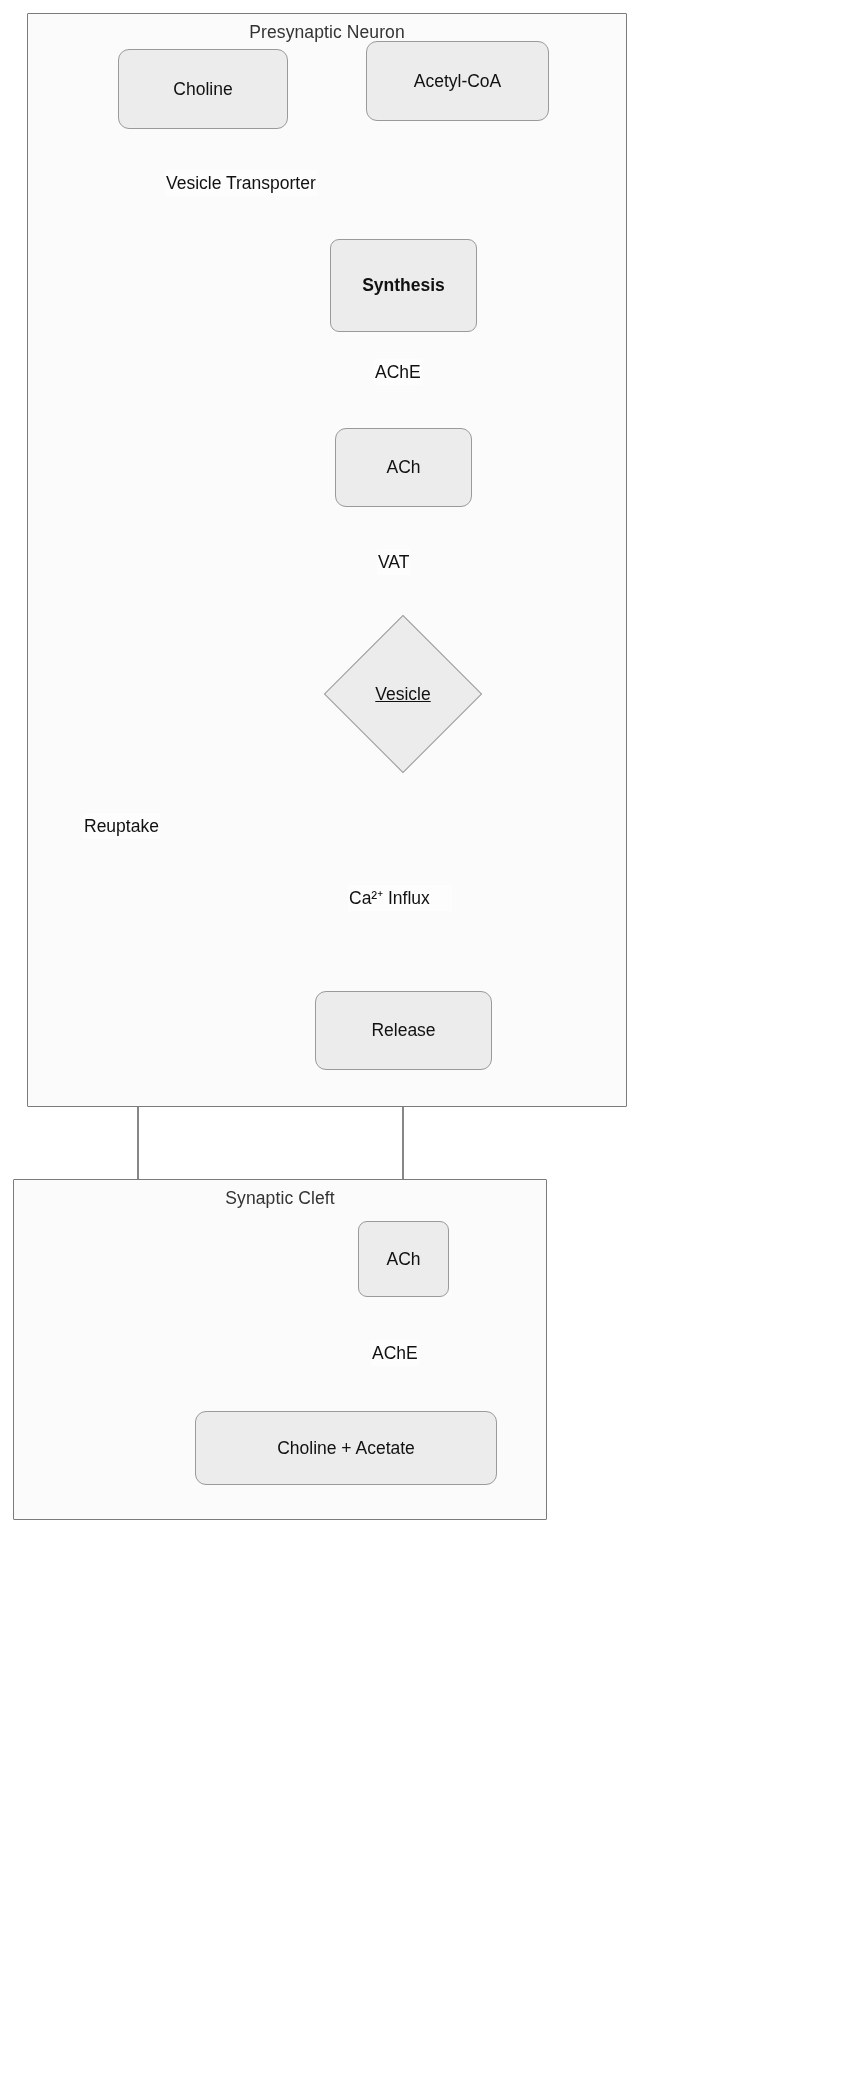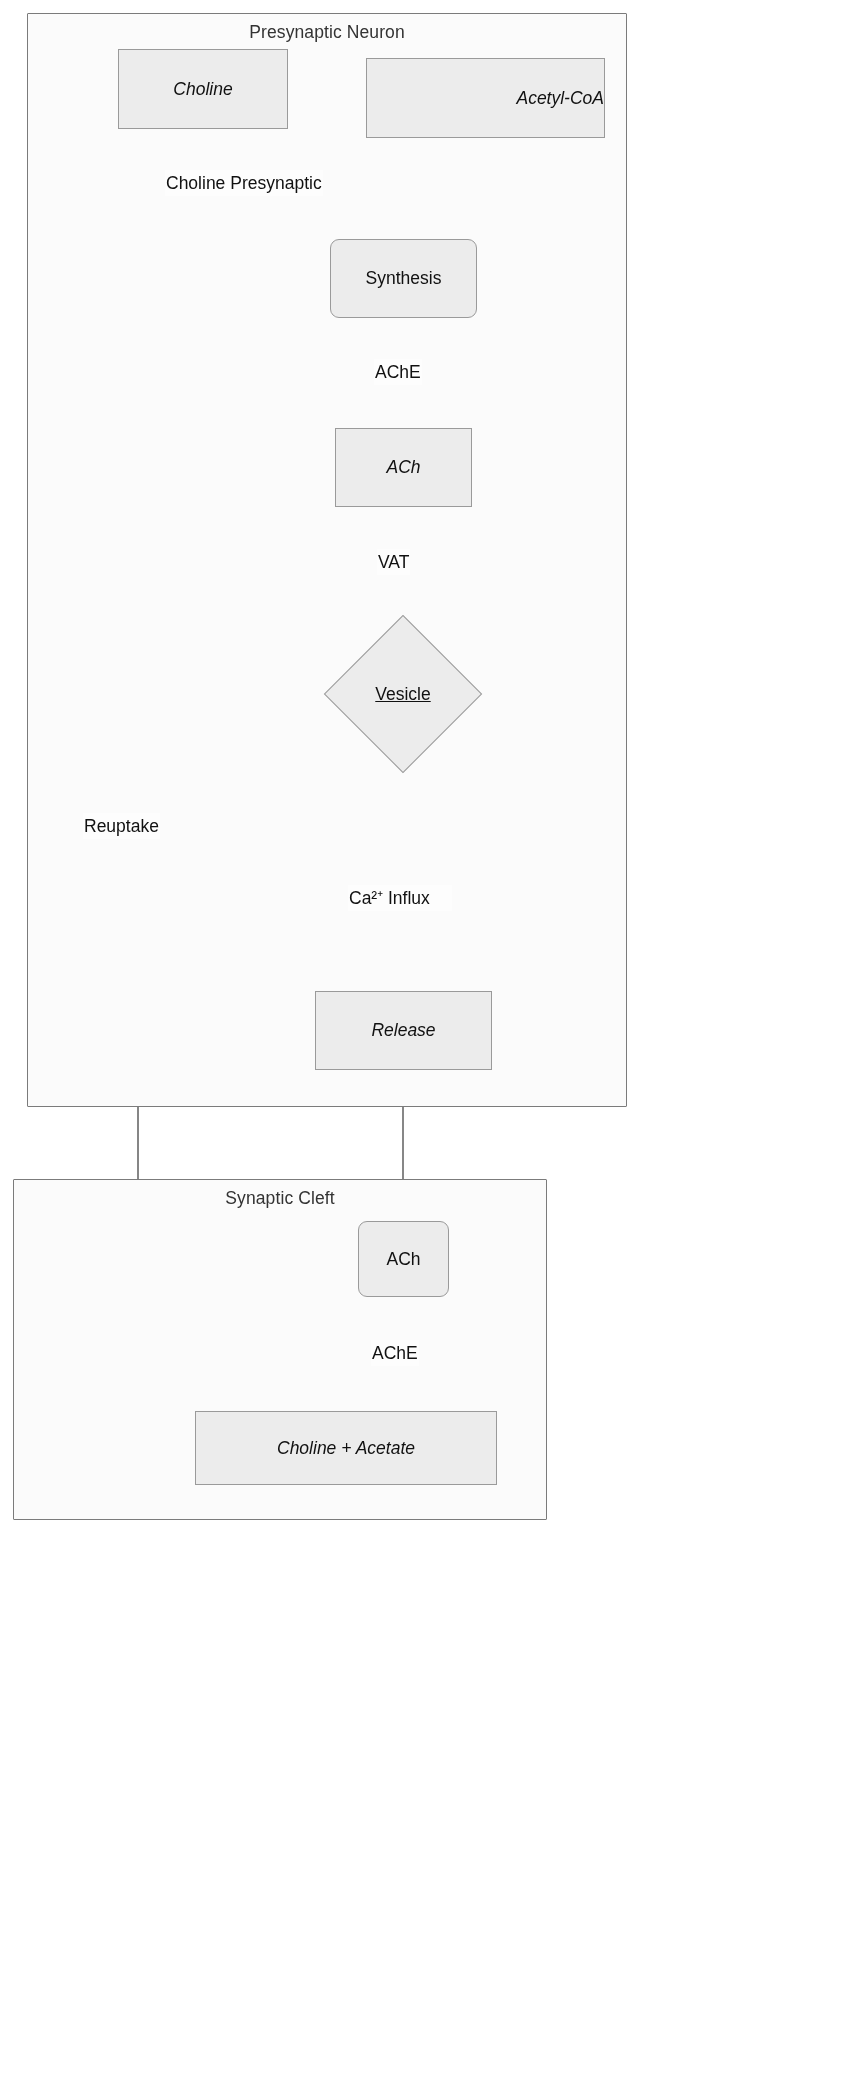--- a/index.html
+++ b/index.html
@@ -49,21 +49,21 @@
     box-sizing: border-box;
     background: #ececec;
     border: 1.4px solid #9a9a9a;
     display: flex;
     align-items: center;
     justify-content: center;
     color: #111111;
     font-size: 17.5px;
     z-index: 3;
   }
-  .node.rect { border-radius: 0; font-style: italic; }
+  .node.rect { border-radius: 11px; }
   .node.round { border-radius: 9px; }
   .node.diamond {
     border: none;
     background: transparent;
     text-decoration: underline;
   }
   .diamond-shape {
     position: absolute;
     left: 50%;
     top: 50%;
@@ -137,25 +137,25 @@
   </div>
 
   <div class="cluster" style="left:13px; top:1179px; width:534px; height:341px;">
     <div class="cluster-title">Synaptic Cleft</div>
   </div>
 
   <div class="node rect" style="left:118px; top:49px; width:170px; height:80px;">
     <span>Choline</span>
   </div>
 
-  <div class="node rect" style="left:366px; top:58px; width:239px; height:80px;justify-content:flex-end;">
+  <div class="node rect" style="left:366px; top:41px; width:183px; height:80px;">
     <span>Acetyl-CoA</span>
   </div>
 
-  <div class="node round" style="left:330px; top:239px; width:147px; height:79px;">
+  <div class="node round" style="left:330px; top:239px; width:147px; height:93px;font-weight:bold;">
     <span>Synthesis</span>
   </div>
 
   <div class="node rect" style="left:335px; top:428px; width:137px; height:79px;">
     <span>ACh</span>
   </div>
 
   <div class="node diamond" style="left:323px; top:614px; width:160px; height:160px;">
     <div class="diamond-shape"></div>
     <span class="diamond-label">Vesicle</span>
@@ -167,21 +167,21 @@
 
   <div class="node round" style="left:358px; top:1221px; width:91px; height:76px;">
     <span>ACh</span>
   </div>
 
   <div class="node rect" style="left:195px; top:1411px; width:302px; height:74px;">
     <span>Choline + Acetate</span>
   </div>
 
   <div class="edge-label" style="left:165px; top:170px;">
-    <span>Choline Presynaptic</span>
+    <span>Vesicle Transporter</span>
   </div>
 
   <div class="edge-label" style="left:374px; top:359px;">
     <span>AChE</span>
   </div>
 
   <div class="edge-label" style="left:377px; top:549px;">
     <span>VAT</span>
   </div>
 

